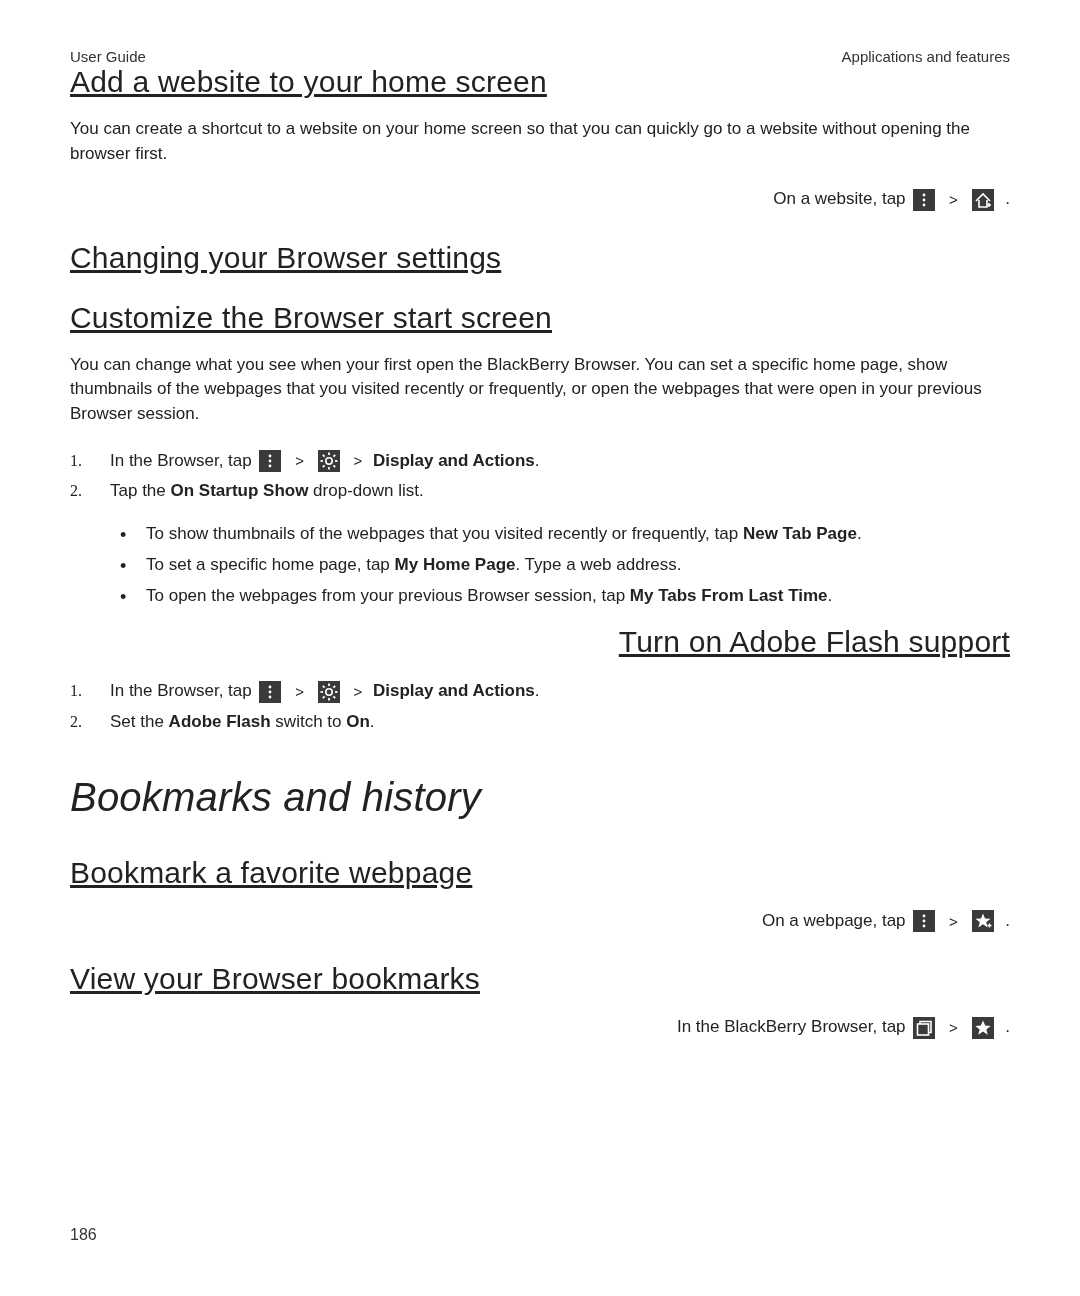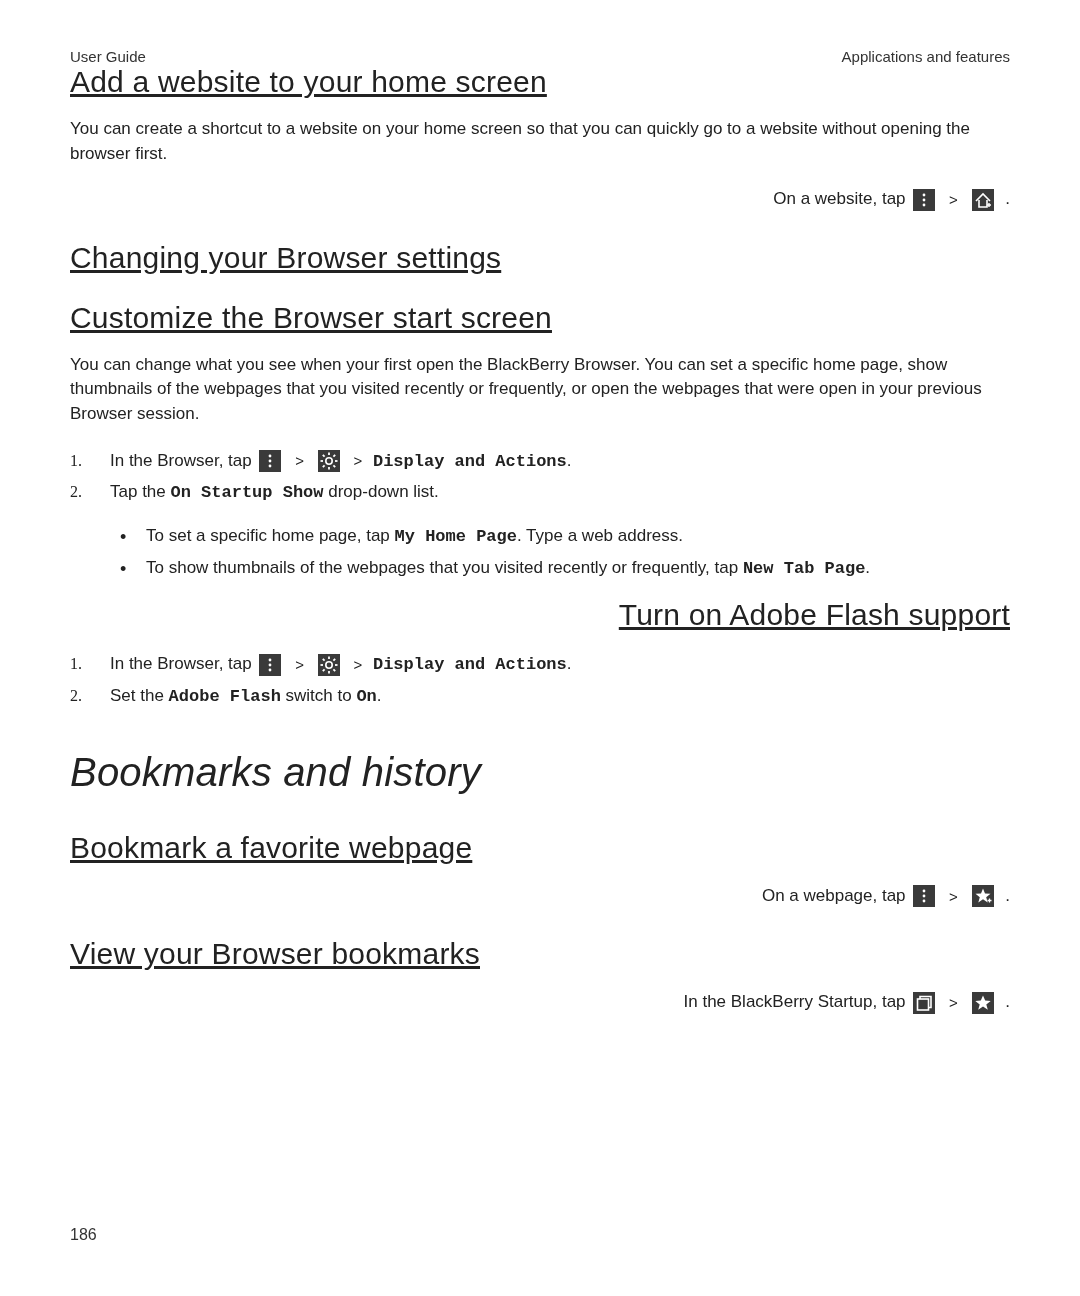--- a/index.html
+++ b/index.html
@@ -88,21 +88,21 @@
     position: relative;
     margin-bottom: 2px;
   }
   ul.bullets > li::before {
     content: "•";
     position: absolute;
     left: 50px;
     top: 0;
     font-size: 18px;
   }
-  .bold { font-weight: 700; font-family: Liberation Mono, monospace; }
+  .bold { font-weight: 700; }
   .page-num {
     position: absolute;
     left: 70px;
     bottom: 52px;
     font-size: 16px;
     color: #333;
   }
   
 </style>
 </head>
@@ -170,24 +170,27 @@
     <span class="bold">Display and Actions</span><span>.</span>
   </li>
   <li>
     <span class="num">2.</span>
     <span>Tap the </span><span class="bold">On Startup Show</span><span> drop-down list.</span>
   </li>
 </ol>
 
 <ul class="bullets">
   <li>
+    <span>To show thumbnails of the webpages that you visited recently or frequently, tap </span><span class="bold">New Tab Page</span><span>.</span>
+  </li>
+  <li>
     <span>To set a specific home page, tap </span><span class="bold">My Home Page</span><span>. Type a web address.</span>
   </li>
   <li>
-    <span>To show thumbnails of the webpages that you visited recently or frequently, tap </span><span class="bold">New Tab Page</span><span>.</span>
+    <span>To open the webpages from your previous Browser session, tap </span><span class="bold">My Tabs From Last Time</span><span>.</span>
   </li>
 </ul>
 
 <h2 class="section" style="text-align:right;">Turn on Adobe Flash support</h2>
 <ol class="steps">
   <li>
     <span class="num">1.</span>
     <span>In the Browser, tap </span>
     <span class="icon-box">
       <svg width="22" height="22">
@@ -238,21 +241,21 @@
     <svg width="22" height="22">
         <path d="M11 3.5 L13 8.5 L18.5 8.8 L14.2 12.2 L15.7 17.5 L11 14.3 L6.3 17.5 L7.8 12.2 L3.5 8.8 L9 8.5 Z" fill="#fff"></path>
         <path d="M15.5 15.5 h4 M17.5 13.5 v4" stroke="#fff" stroke-width="1.3"></path>
       </svg>
   </span>
   <span class="period">.</span>
 </p>
 
 <h2 class="section">View your Browser bookmarks</h2>
 <p class="instr">
-  <span>In the BlackBerry Startup, tap </span>
+  <span>In the BlackBerry Browser, tap </span>
   <span class="icon-box">
     <svg width="22" height="22">
         <rect x="4.5" y="7" width="11" height="11" fill="none" stroke="#fff" stroke-width="1.6"></rect>
         <path d="M7 7 V4.5 H18 V15.5 H15.5" fill="none" stroke="#fff" stroke-width="1.6"></path>
       </svg>
   </span>
   <span class="gt">&gt;</span>
   <span class="icon-box">
     <svg width="22" height="22">
         <path d="M11 3.5 L13.2 8.5 L18.7 8.9 L14.3 12.4 L15.8 17.8 L11 14.6 L6.2 17.8 L7.7 12.4 L3.3 8.9 L8.8 8.5 Z" fill="#fff"></path>

